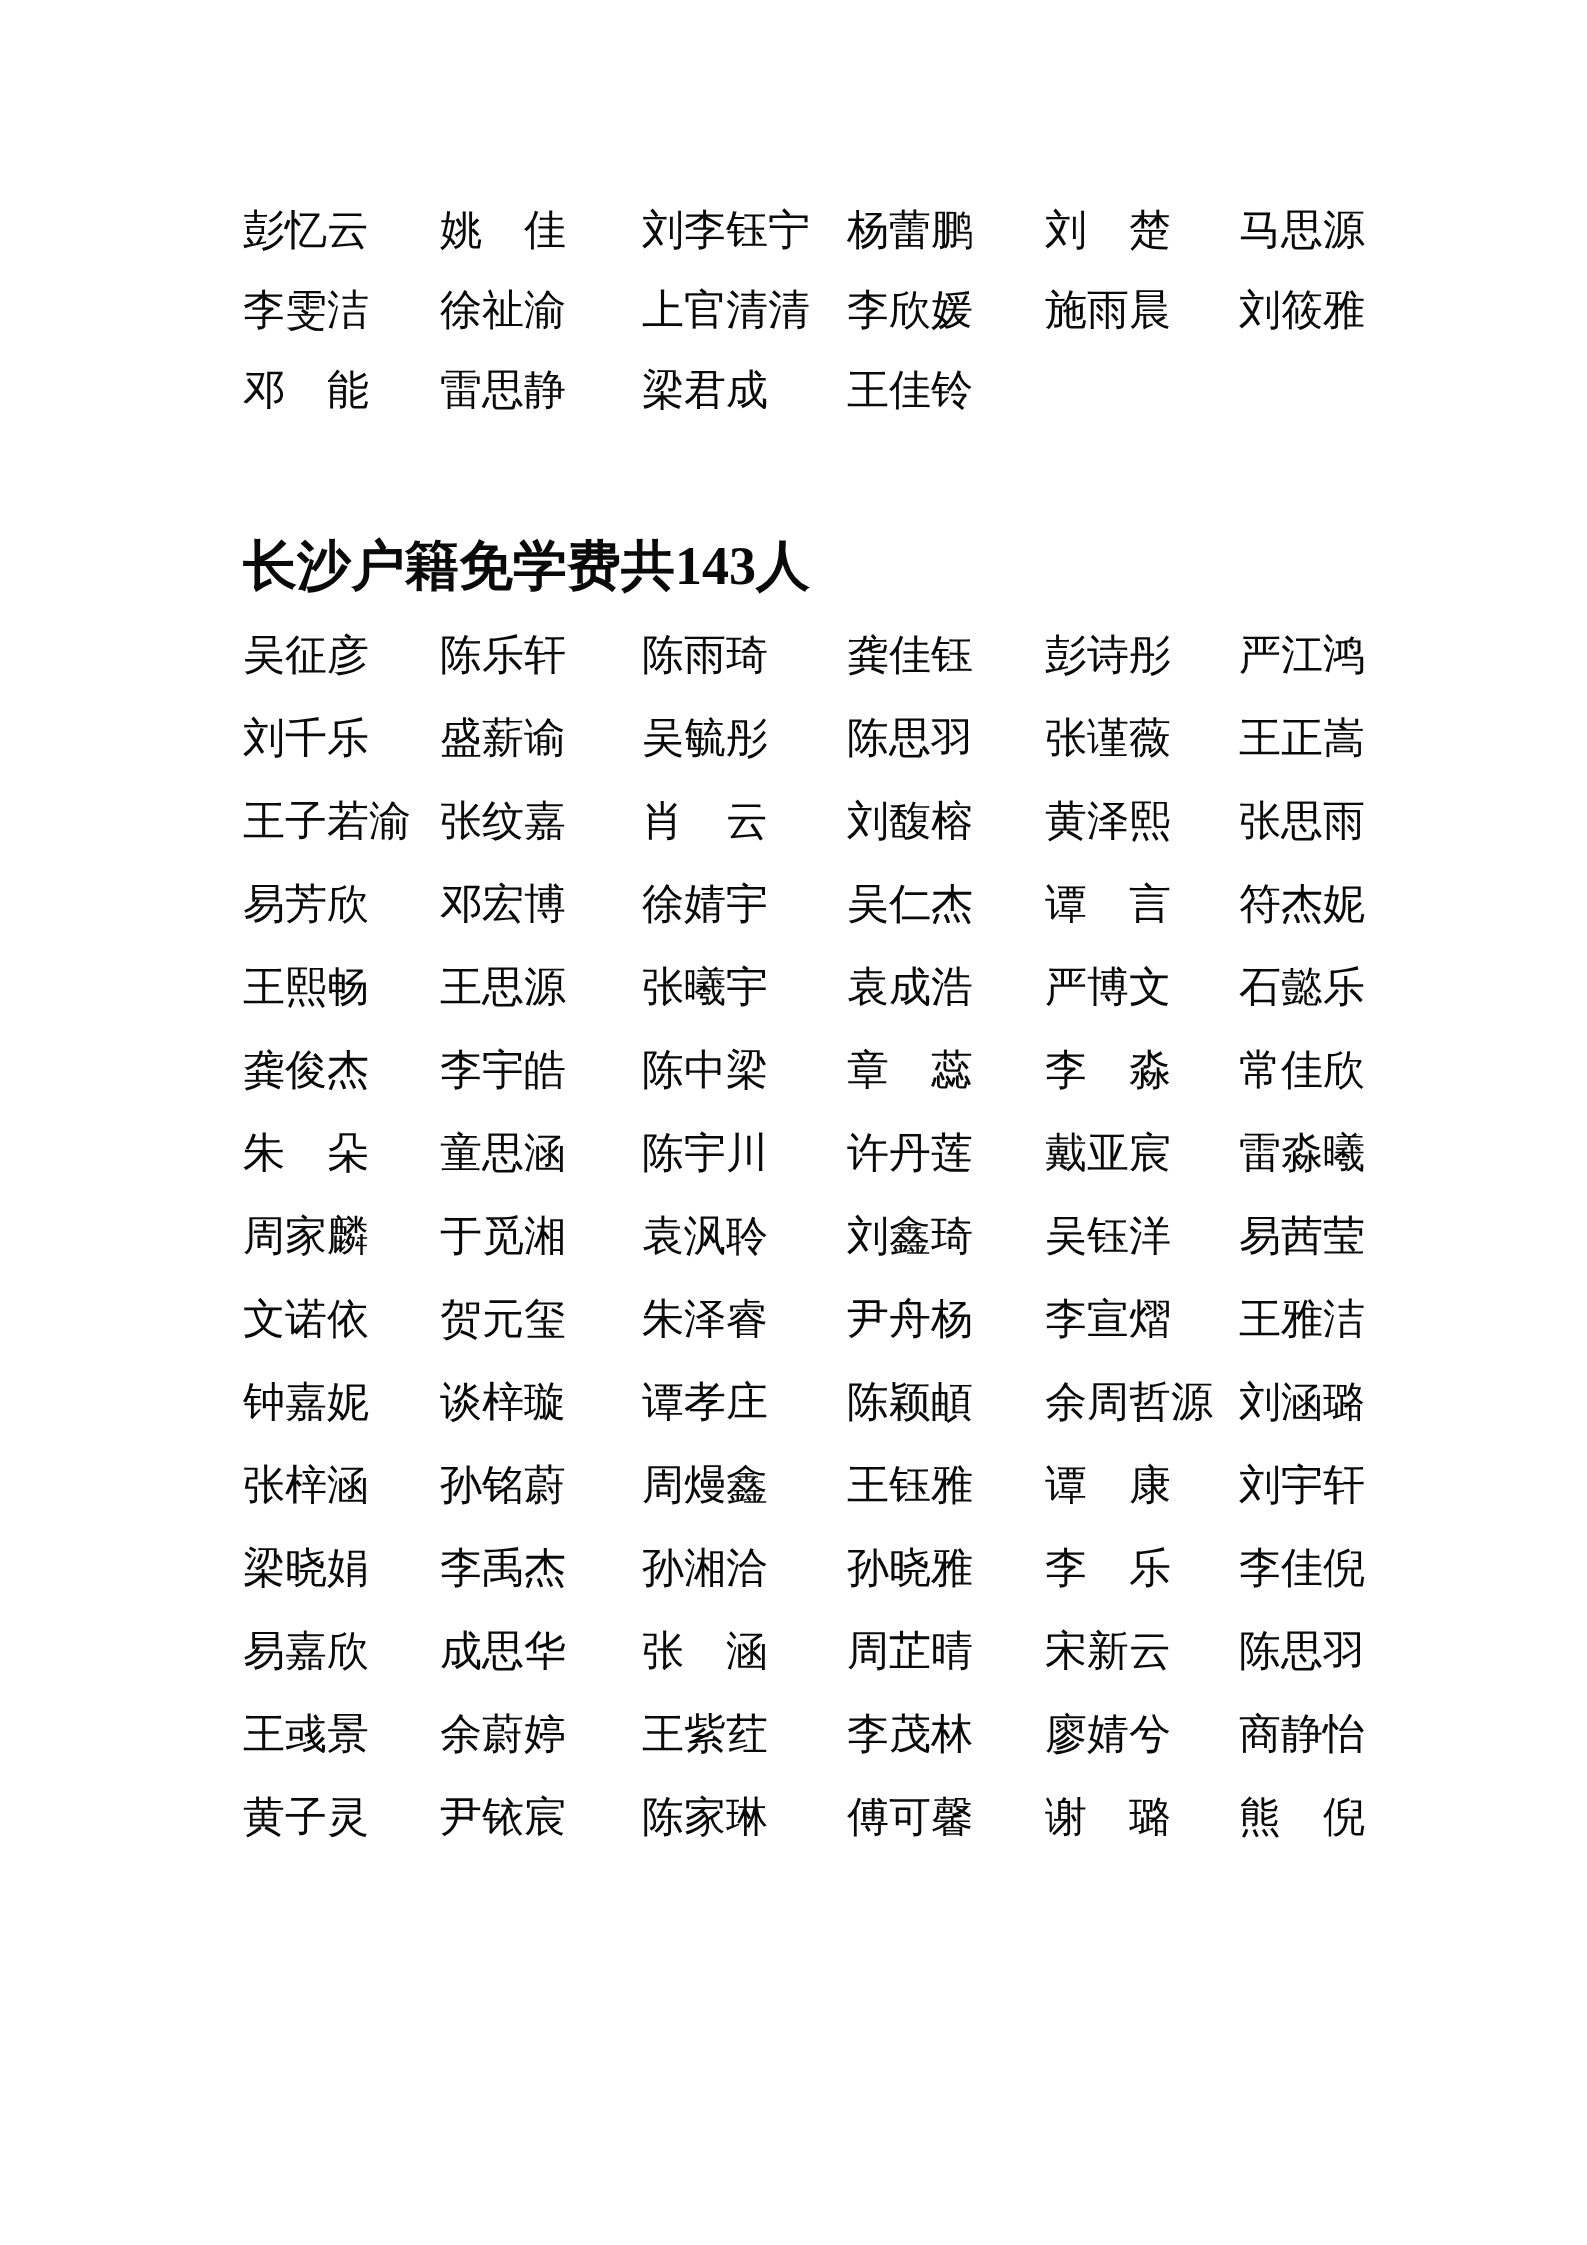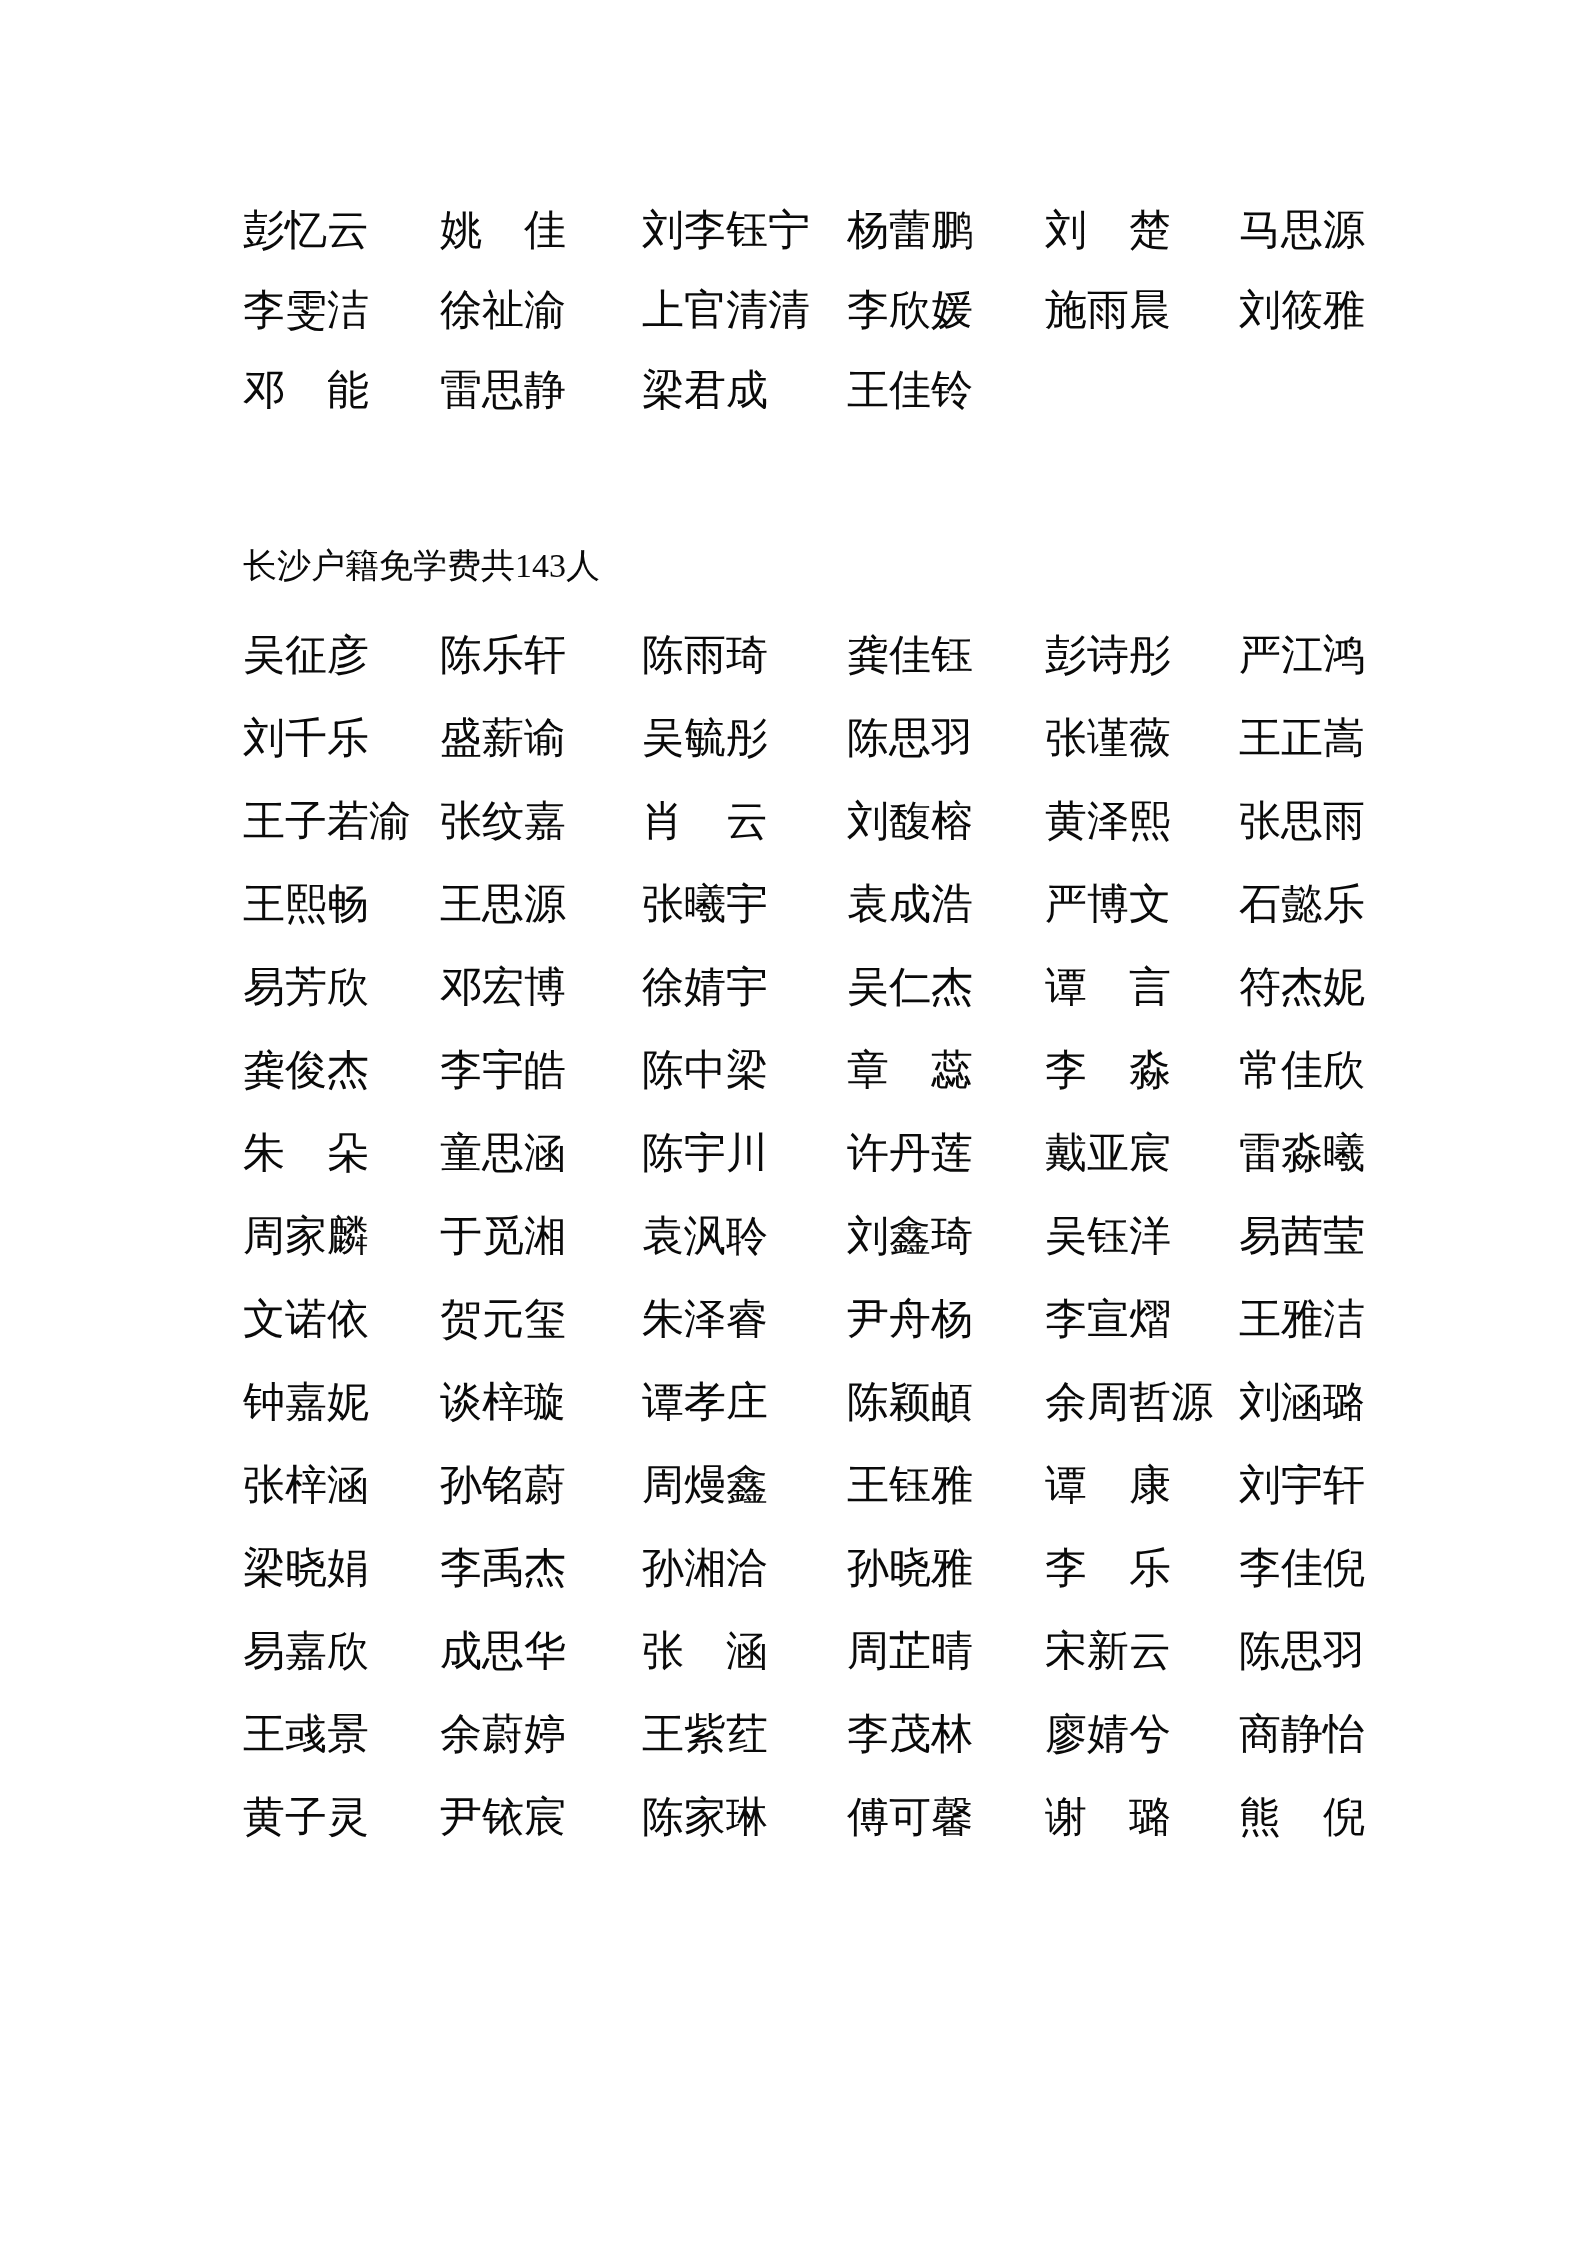--- a/index.html
+++ b/index.html
@@ -34,23 +34,23 @@
     line-height: 80px;
     font-weight: 400;
   }
   .roster-section .name-row {
     font-size: 42px;
     line-height: 83px;
     font-weight: 400;
     text-align: center;
   }
   .section-title {
-    font-size: 34px;
+    font-size: 54px;
     line-height: 80px;
-    font-weight: 400;
+    font-weight: 700;
     margin-top: 96px;
     white-space: nowrap;
   }
   .roster-section {
     margin-top: 8px;
   }
   .name-cell {
     display: inline-block;
     letter-spacing: 0;
   }
@@ -107,36 +107,36 @@
         </div>
         <div class="name-row">
           <span class="name-cell">王子若渝</span>
           <span class="name-cell">张纹嘉</span>
           <span class="name-cell">肖　云</span>
           <span class="name-cell">刘馥榕</span>
           <span class="name-cell">黄泽熙</span>
           <span class="name-cell">张思雨</span>
         </div>
         <div class="name-row">
+          <span class="name-cell">易芳欣</span>
+          <span class="name-cell">邓宏博</span>
+          <span class="name-cell">徐婧宇</span>
+          <span class="name-cell">吴仁杰</span>
+          <span class="name-cell">谭　言</span>
+          <span class="name-cell">符杰妮</span>
+        </div>
+        <div class="name-row">
           <span class="name-cell">王熙畅</span>
           <span class="name-cell">王思源</span>
           <span class="name-cell">张曦宇</span>
           <span class="name-cell">袁成浩</span>
           <span class="name-cell">严博文</span>
           <span class="name-cell">石懿乐</span>
         </div>
         <div class="name-row">
-          <span class="name-cell">易芳欣</span>
-          <span class="name-cell">邓宏博</span>
-          <span class="name-cell">徐婧宇</span>
-          <span class="name-cell">吴仁杰</span>
-          <span class="name-cell">谭　言</span>
-          <span class="name-cell">符杰妮</span>
-        </div>
-        <div class="name-row">
           <span class="name-cell">龚俊杰</span>
           <span class="name-cell">李宇皓</span>
           <span class="name-cell">陈中梁</span>
           <span class="name-cell">章　蕊</span>
           <span class="name-cell">李　淼</span>
           <span class="name-cell">常佳欣</span>
         </div>
         <div class="name-row">
           <span class="name-cell">朱　朵</span>
           <span class="name-cell">童思涵</span>

